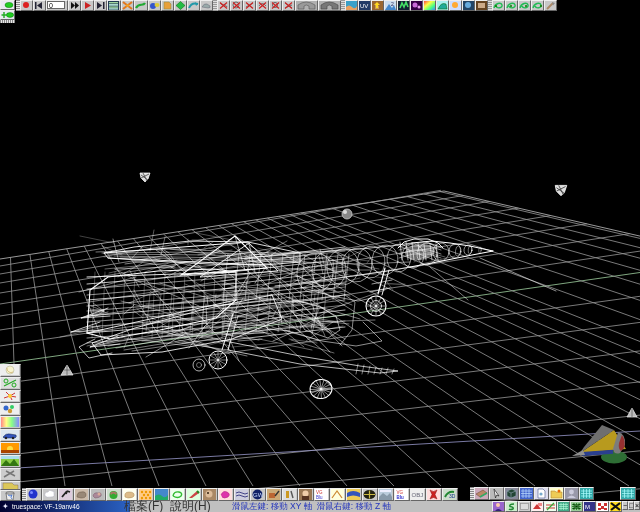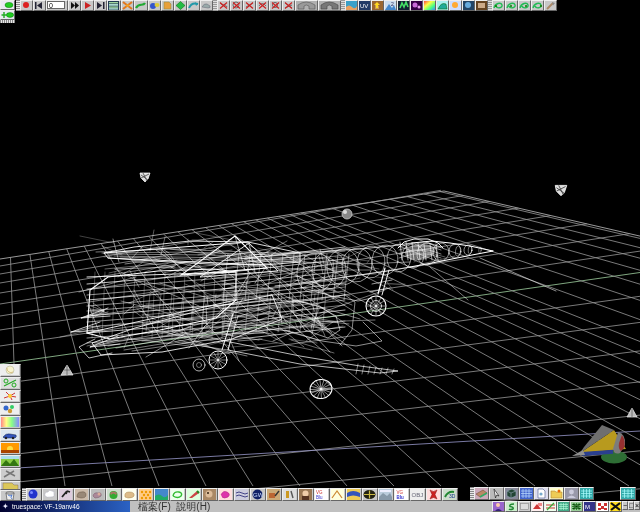--- a/index.html
+++ b/index.html
@@ -10,21 +10,21 @@
 .sep{width:4px;height:100%;background:repeating-linear-gradient(0deg,#999 0,#999 1px,#ddd 1px,#ddd 2px);flex:0 0 auto}
 #corner{position:absolute;left:0;top:0;width:17px;font-size:0;line-height:0}
 #leftbar{position:absolute;left:0;top:364px;width:22px;font-size:0;line-height:0}
 #trash{position:absolute;left:0;top:481px;width:22px;font-size:0;line-height:0}
 #botbar{position:absolute;left:22px;top:488px;height:13px;background:#c0c0c0;display:flex}
 #brupper{position:absolute;left:470px;top:487px;height:13px;background:#c0c0c0;display:flex}
 #brisolated{position:absolute;left:620px;top:487px}
 #status{position:absolute;left:0;top:501px;width:640px;height:11px;background:#c0c0c0;font-size:8px;line-height:11px;white-space:nowrap}
 #stitle{position:absolute;left:0;top:0;width:130px;height:11px;background:linear-gradient(90deg,#020230,#2b62c4);color:#fff;font-size:6.5px;padding-left:12px}
 #sspark{position:absolute;left:2px;top:1px;font-size:8px;color:#eef;line-height:9px}
-#smenu{position:absolute;left:138px;top:0;color:#333;font-size:10px}
+#smenu{position:absolute;left:124px;top:0;color:#333;font-size:12px}
 #shint{position:absolute;left:232px;top:0;color:#2233bb;font-size:8.5px}
 #bricons{position:absolute;left:492px;top:0;display:flex}
 .wb{width:6px;height:9px;background:#c8c8c8;font-size:7px;line-height:7px;text-align:center;color:#000}
 svg{display:block} #leftbar .b,#trash .b,#corner .b{display:block}
 </style></head><body>
 <div id="stage">
 <svg id="scene" width="640" height="512" viewBox="0 0 640 512" style="position:absolute;left:0;top:0">
 <g stroke="#989898" stroke-width="0.8" fill="none">
 <line x1="0" y1="259" x2="444" y2="191" stroke="#c0c0c0"></line>
 <line x1="444" y1="191" x2="640" y2="236.1" stroke="#c0c0c0"></line>
@@ -1108,20 +1108,21 @@
     </div>
     <div id="brisolated"><div class="b" style="width:16px;height:13px;background:#c8c8c8"><svg width="14" height="11" viewBox="0 0 14 11">
           <rect width="14" height="11" fill="#3aa"></rect>
           <g stroke="#aff" stroke-width="0.7">
             <path d="M1 3 H13 M1 5.5 H13 M1 8 H13 M3.5 1 V10 M7 1 V10 M10.5 1 V10"></path>
           </g>
         </svg></div></div>
 <div id="status">
   <div id="stitle"><span id="sspark">✦</span>truespace: VF-19anv46</div>
   <div id="smenu">檔案(F)&nbsp;&nbsp;說明(H)</div>
+  <div id="shint">滑鼠左鍵: 移動 XY 軸&nbsp;&nbsp;滑鼠右鍵: 移動 Z 軸</div>
   <div id="bricons">
         <div class="b" style="width:13px;height:11px;background:#c8c8c8">
           <svg width="11" height="9" viewBox="0 0 11 9">
             <rect width="11" height="9" fill="#96c"></rect>
             <circle cx="5" cy="3" r="2" fill="#fca"></circle>
             <path d="M2 9 Q5 5 9 9 Z" fill="#327"></path>
           </svg>
         </div>
         <div class="b" style="width:13px;height:11px;background:#c8c8c8">
           <svg width="11" height="9" viewBox="0 0 11 9">

